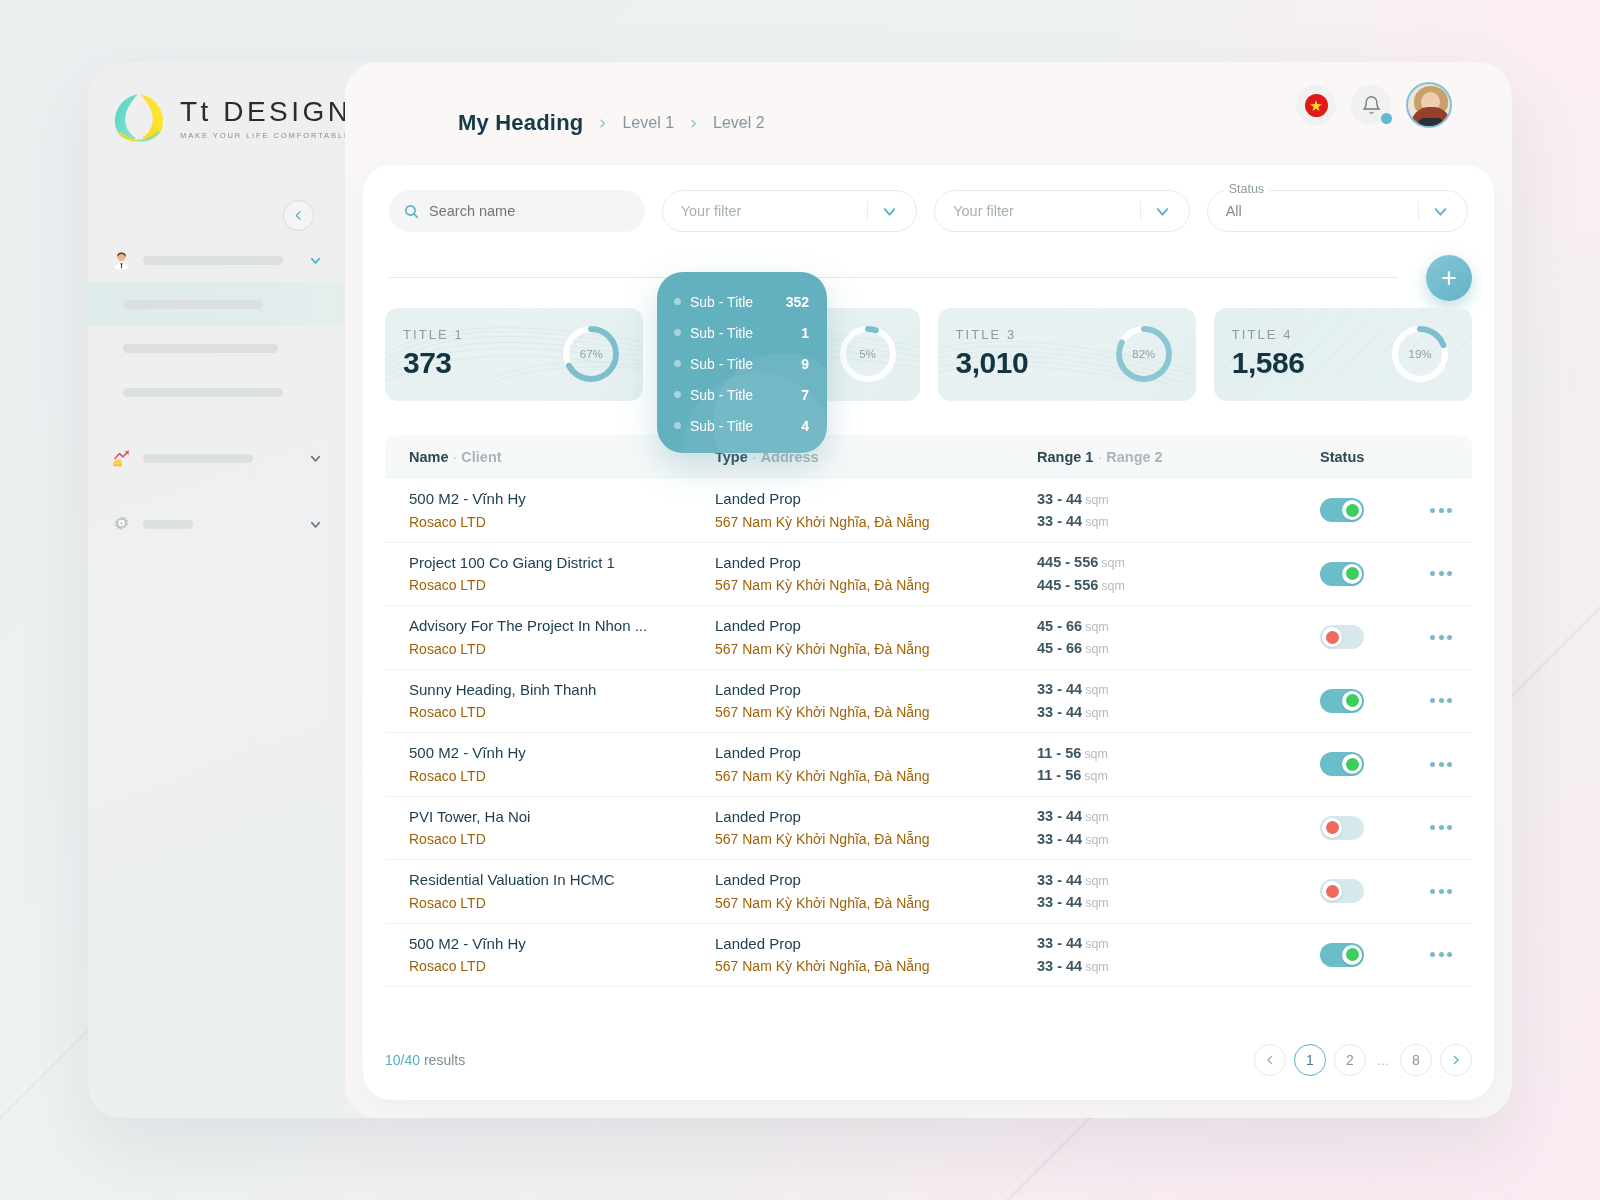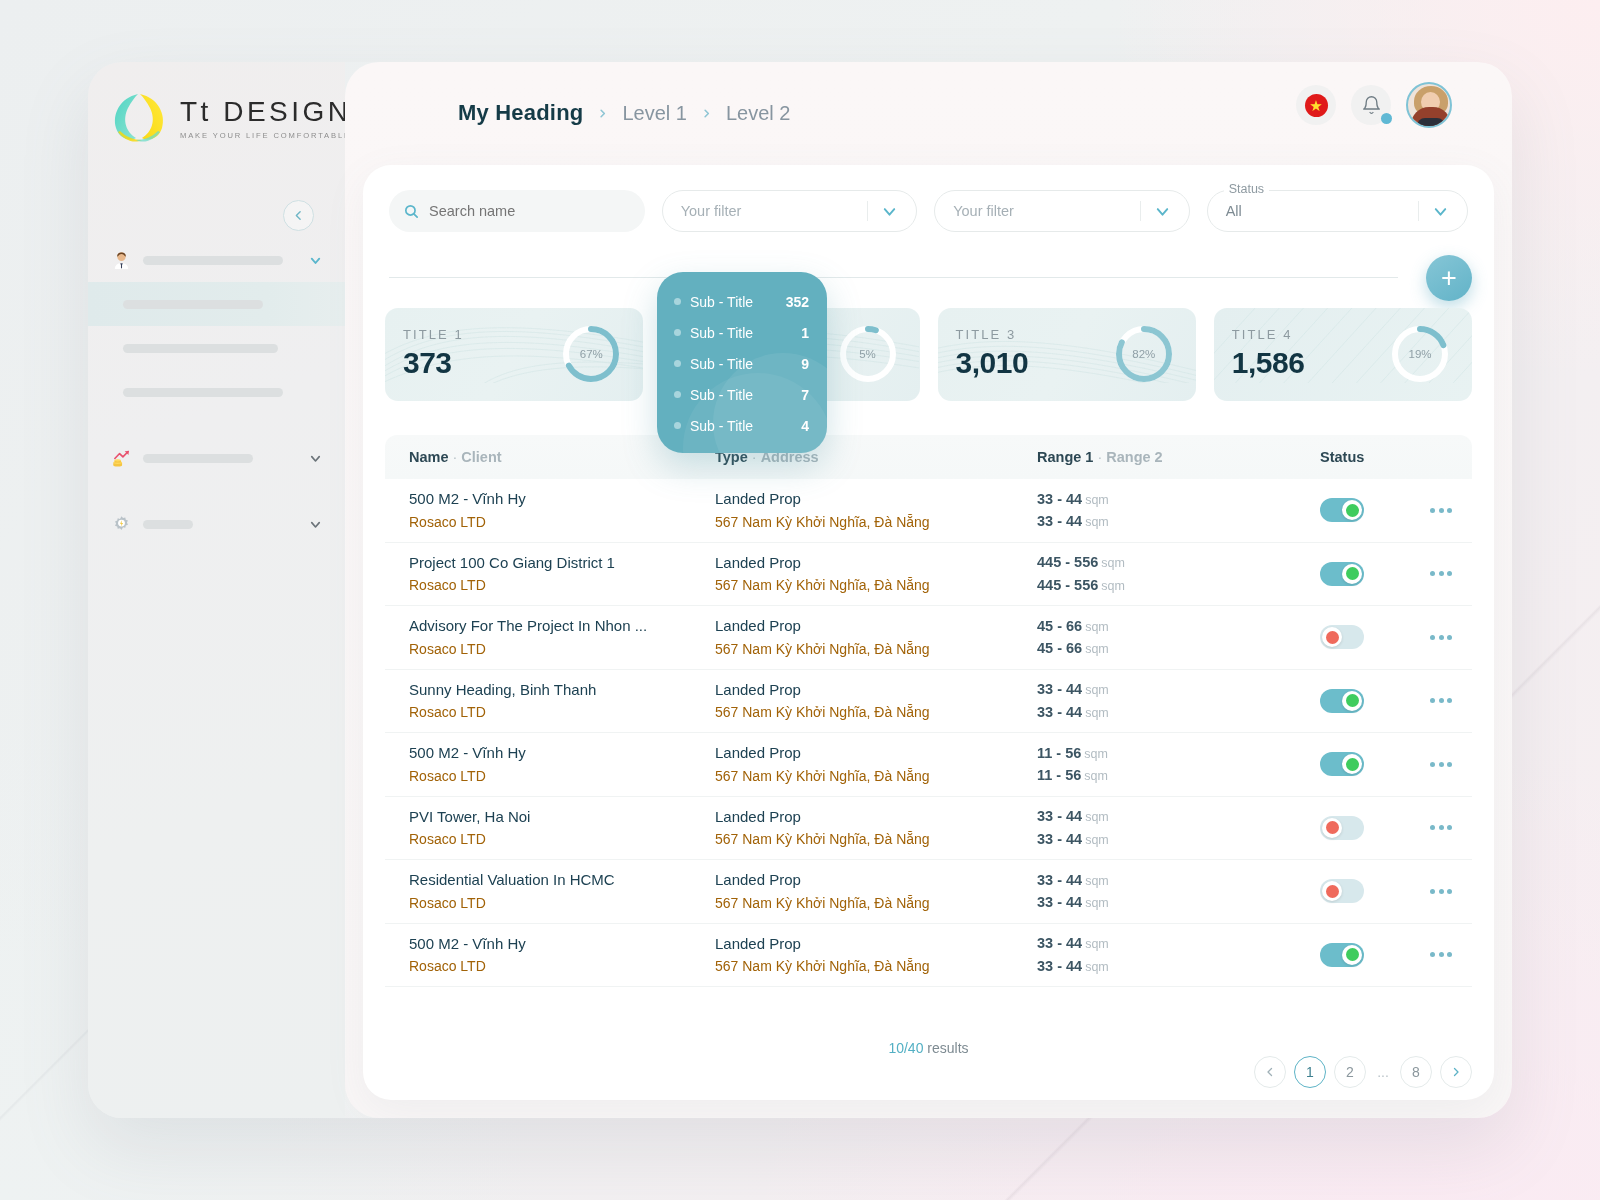--- a/index.html
+++ b/index.html
@@ -61,24 +61,24 @@
   .menu-item.sub{padding-left:35px;}
   .menu-item.active{background:linear-gradient(90deg,#dfeaeb 0%,#e2ecec 70%,#e7eeee 100%);}
   .mi-icon{width:19px;height:19px;flex:none;margin-right:12px;font-size:16px;line-height:19px;}
   .mi-bar{height:9px;border-radius:5px;background:#dcdfe0;}
   .mi-caret{margin-left:auto;width:15px;height:15px;}
   .mi-caret svg{width:15px;height:15px;}
   .menu-gap{height:22px;}
 
   
   .topbar{position:absolute;left:0;right:0;top:0;height:120px;}
-  .breadcrumb{position:absolute;left:113px;top:38px;display:flex;align-items:center;gap:14px;}
+  .breadcrumb{position:absolute;left:113px;top:48px;display:flex;align-items:center;gap:14px;}
   .bc-title{font-size:22px;font-weight:700;color:#153b47;letter-spacing:.2px;}
   .bc-sep svg{width:11px;height:11px;display:block;}
-  .bc-item{font-size:20px;color:#8795a0;}
+  .bc-item{font-size:16px;color:#8795a0;}
   .hdr-actions{position:absolute;right:60px;top:20px;display:flex;align-items:center;gap:15px;}
   .circ-btn{width:40px;height:40px;border-radius:50%;background:#f1f1f1;display:flex;align-items:center;justify-content:center;position:relative;cursor:pointer;}
   .flag{width:23px;height:23px;border-radius:50%;background:#e01a1a;display:flex;align-items:center;justify-content:center;}
   .flag span{color:#ffe02e;font-size:15px;line-height:15px;}
   .bell-dot{position:absolute;right:-1px;bottom:1px;width:11px;height:11px;border-radius:50%;background:#5fb8d4;}
   .avatar{
     width:46px;height:46px;border-radius:50%;overflow:hidden;cursor:pointer;
     border:2px solid #7fc3d6;position:relative;background:#efe3da;
   }
   .av-hair{position:absolute;left:6px;top:2px;width:34px;height:30px;border-radius:50% 50% 42% 42%;background:#c9a06a;}
@@ -184,21 +184,21 @@
   .toggle.off{background:#d7e8ec;}
   .knob{position:absolute;top:2px;width:20px;height:20px;border-radius:50%;background:#fff;display:flex;align-items:center;justify-content:center;box-shadow:0 1px 3px rgba(0,0,0,.12);}
   .toggle.on .knob{right:2px;}
   .toggle.off .knob{left:2px;}
   .knob i{width:13px;height:13px;border-radius:50%;display:block;}
   .toggle.on .knob i{background:#3fcc5e;}
   .toggle.off .knob i{background:#ef6a5c;}
   .dots{display:flex;gap:3.5px;cursor:pointer;}
   .dots i{width:5px;height:5px;border-radius:50%;background:#79b9c9;display:block;}
 
-  .footer{position:absolute;left:22px;right:22px;bottom:20px;height:40px;display:flex;align-items:center;flex-direction:column;}
+  .footer{position:absolute;left:22px;right:22px;bottom:20px;height:40px;display:flex;align-items:center;}
   .results{font-size:14px;color:#7e8b92;}
   .results b{color:#53b0c4;font-weight:400;}
   .pager{margin-left:auto;display:flex;align-items:center;gap:8px;}
   .pg{
     width:32px;height:32px;border-radius:50%;border:1px solid #e4eaea;background:#fff;
     display:flex;align-items:center;justify-content:center;font-size:14px;color:#8b979d;cursor:pointer;
   }
   .pg.active{border-color:#5db3c6;color:#3d7f8f;}
   .pg.arrow svg{width:12px;height:12px;}
   .pg.ell{border:none;color:#b9c3c8;width:18px;}

